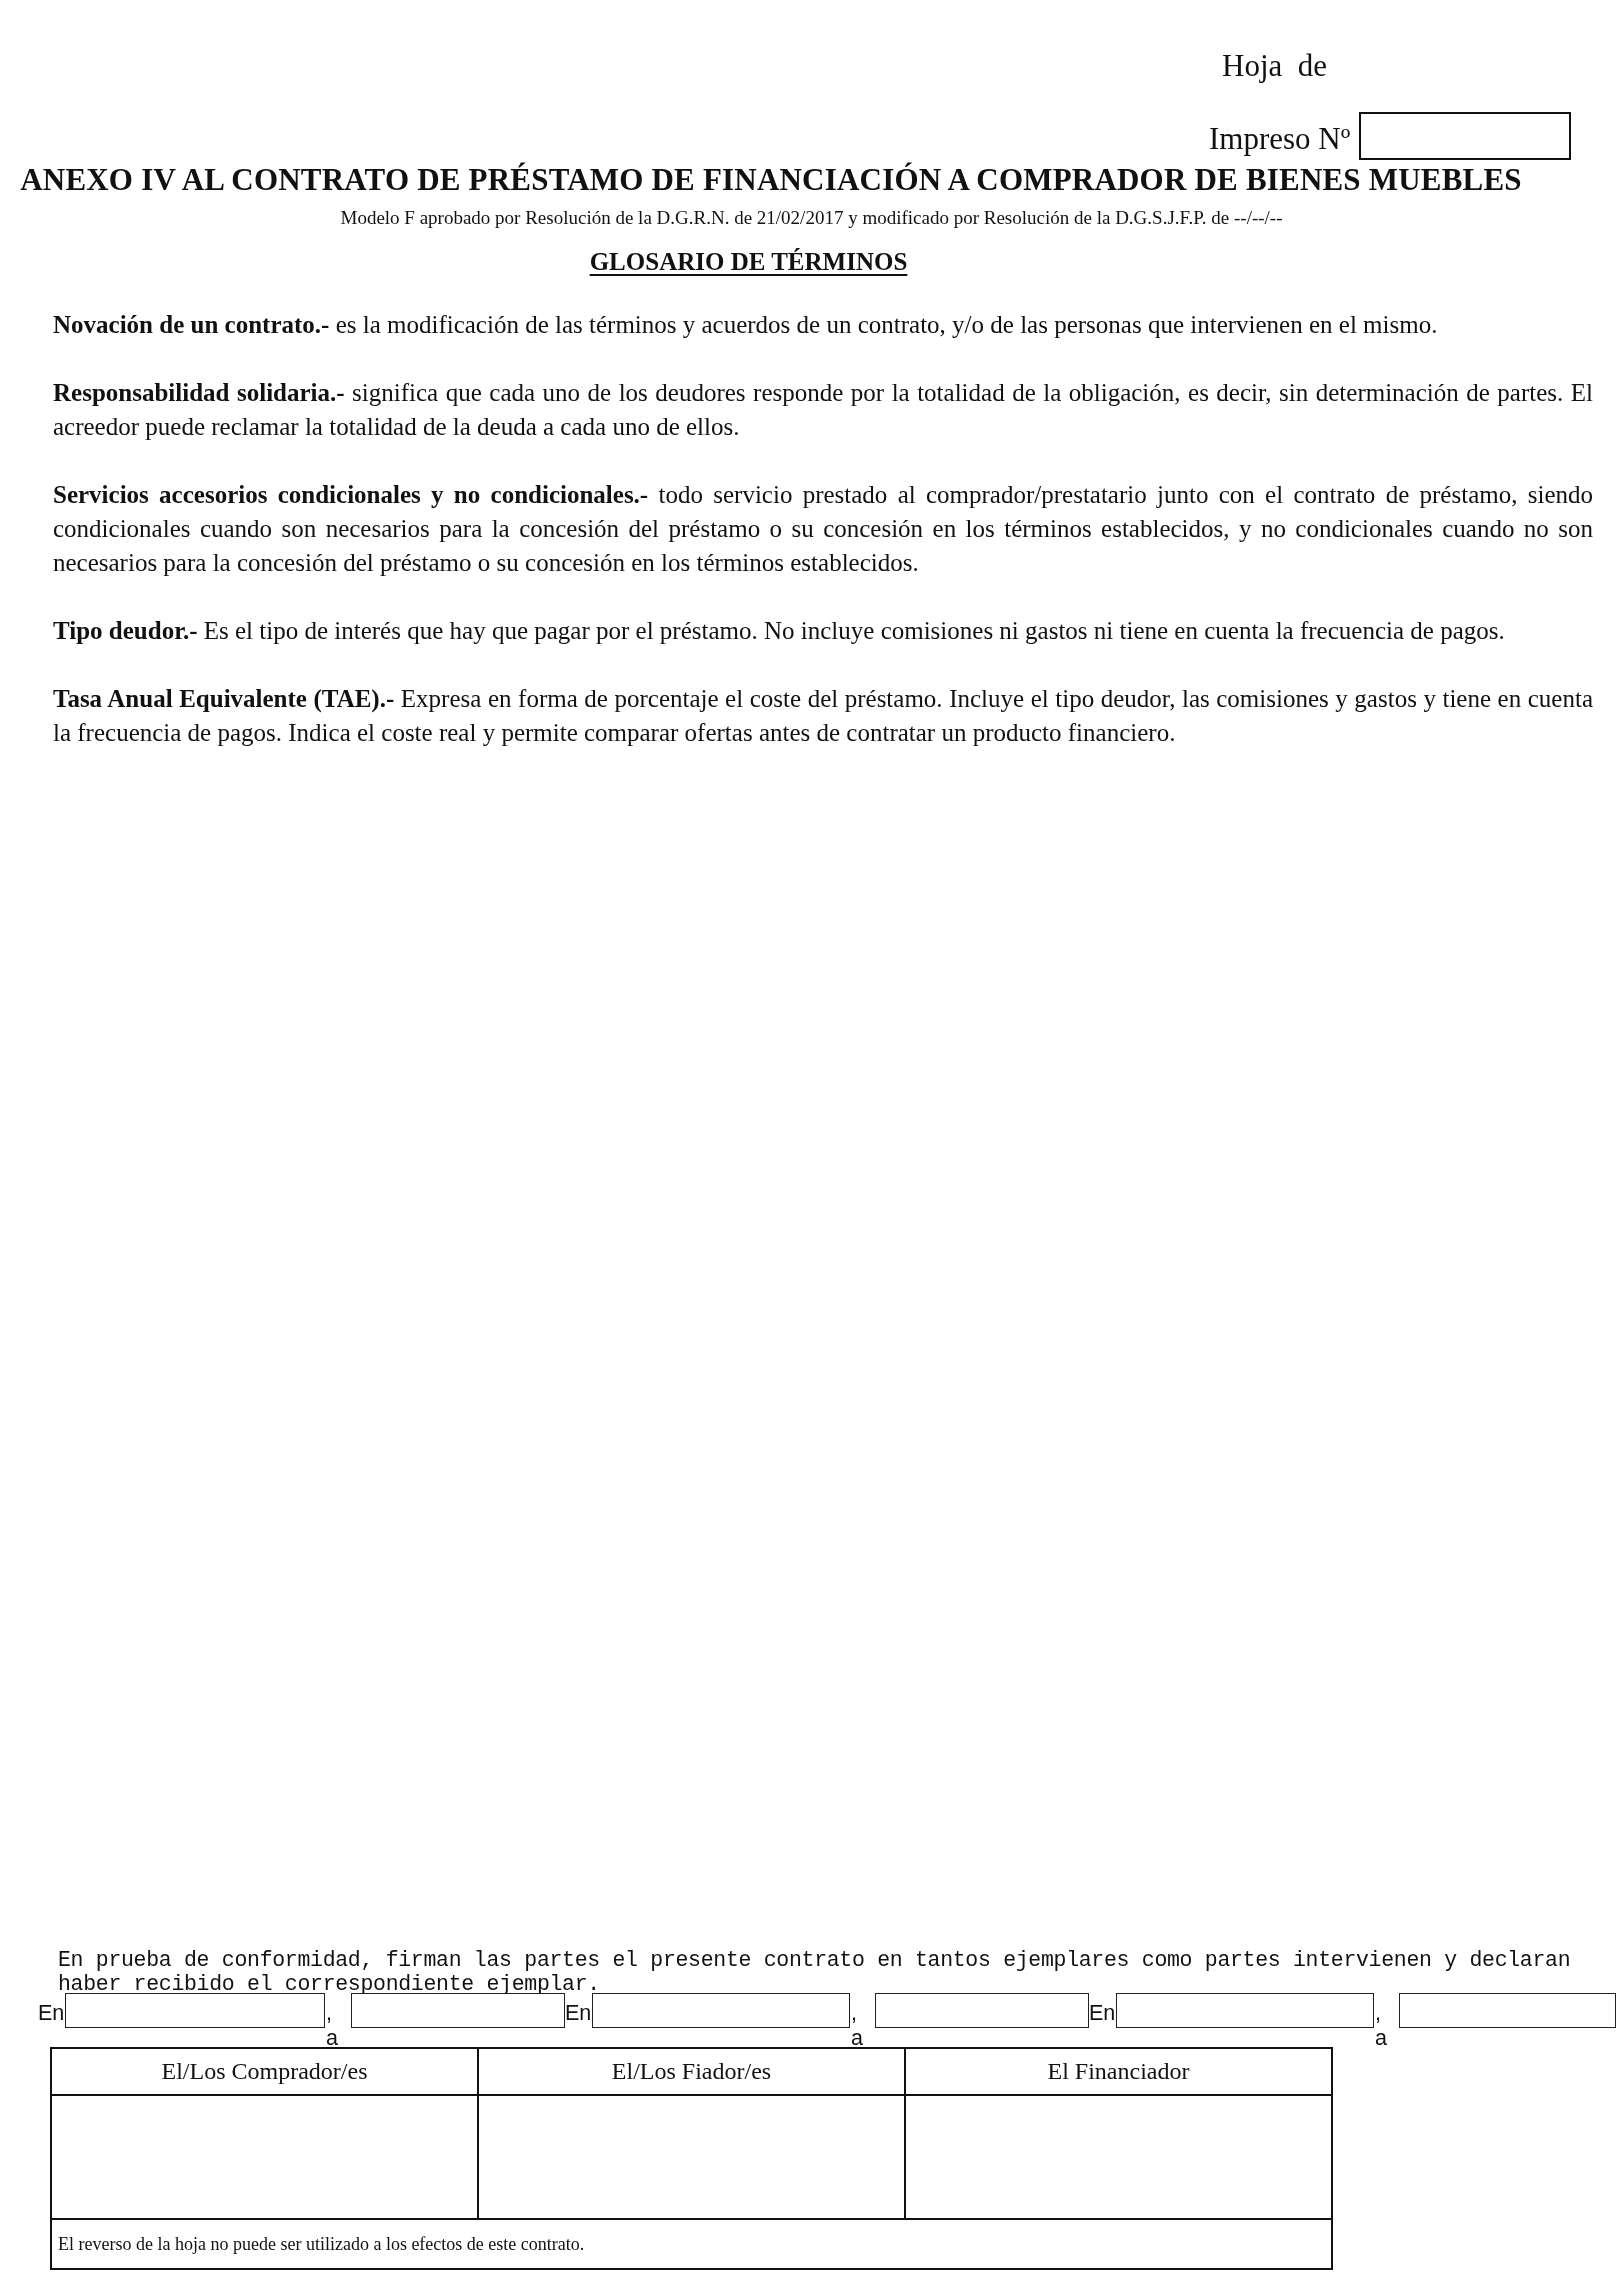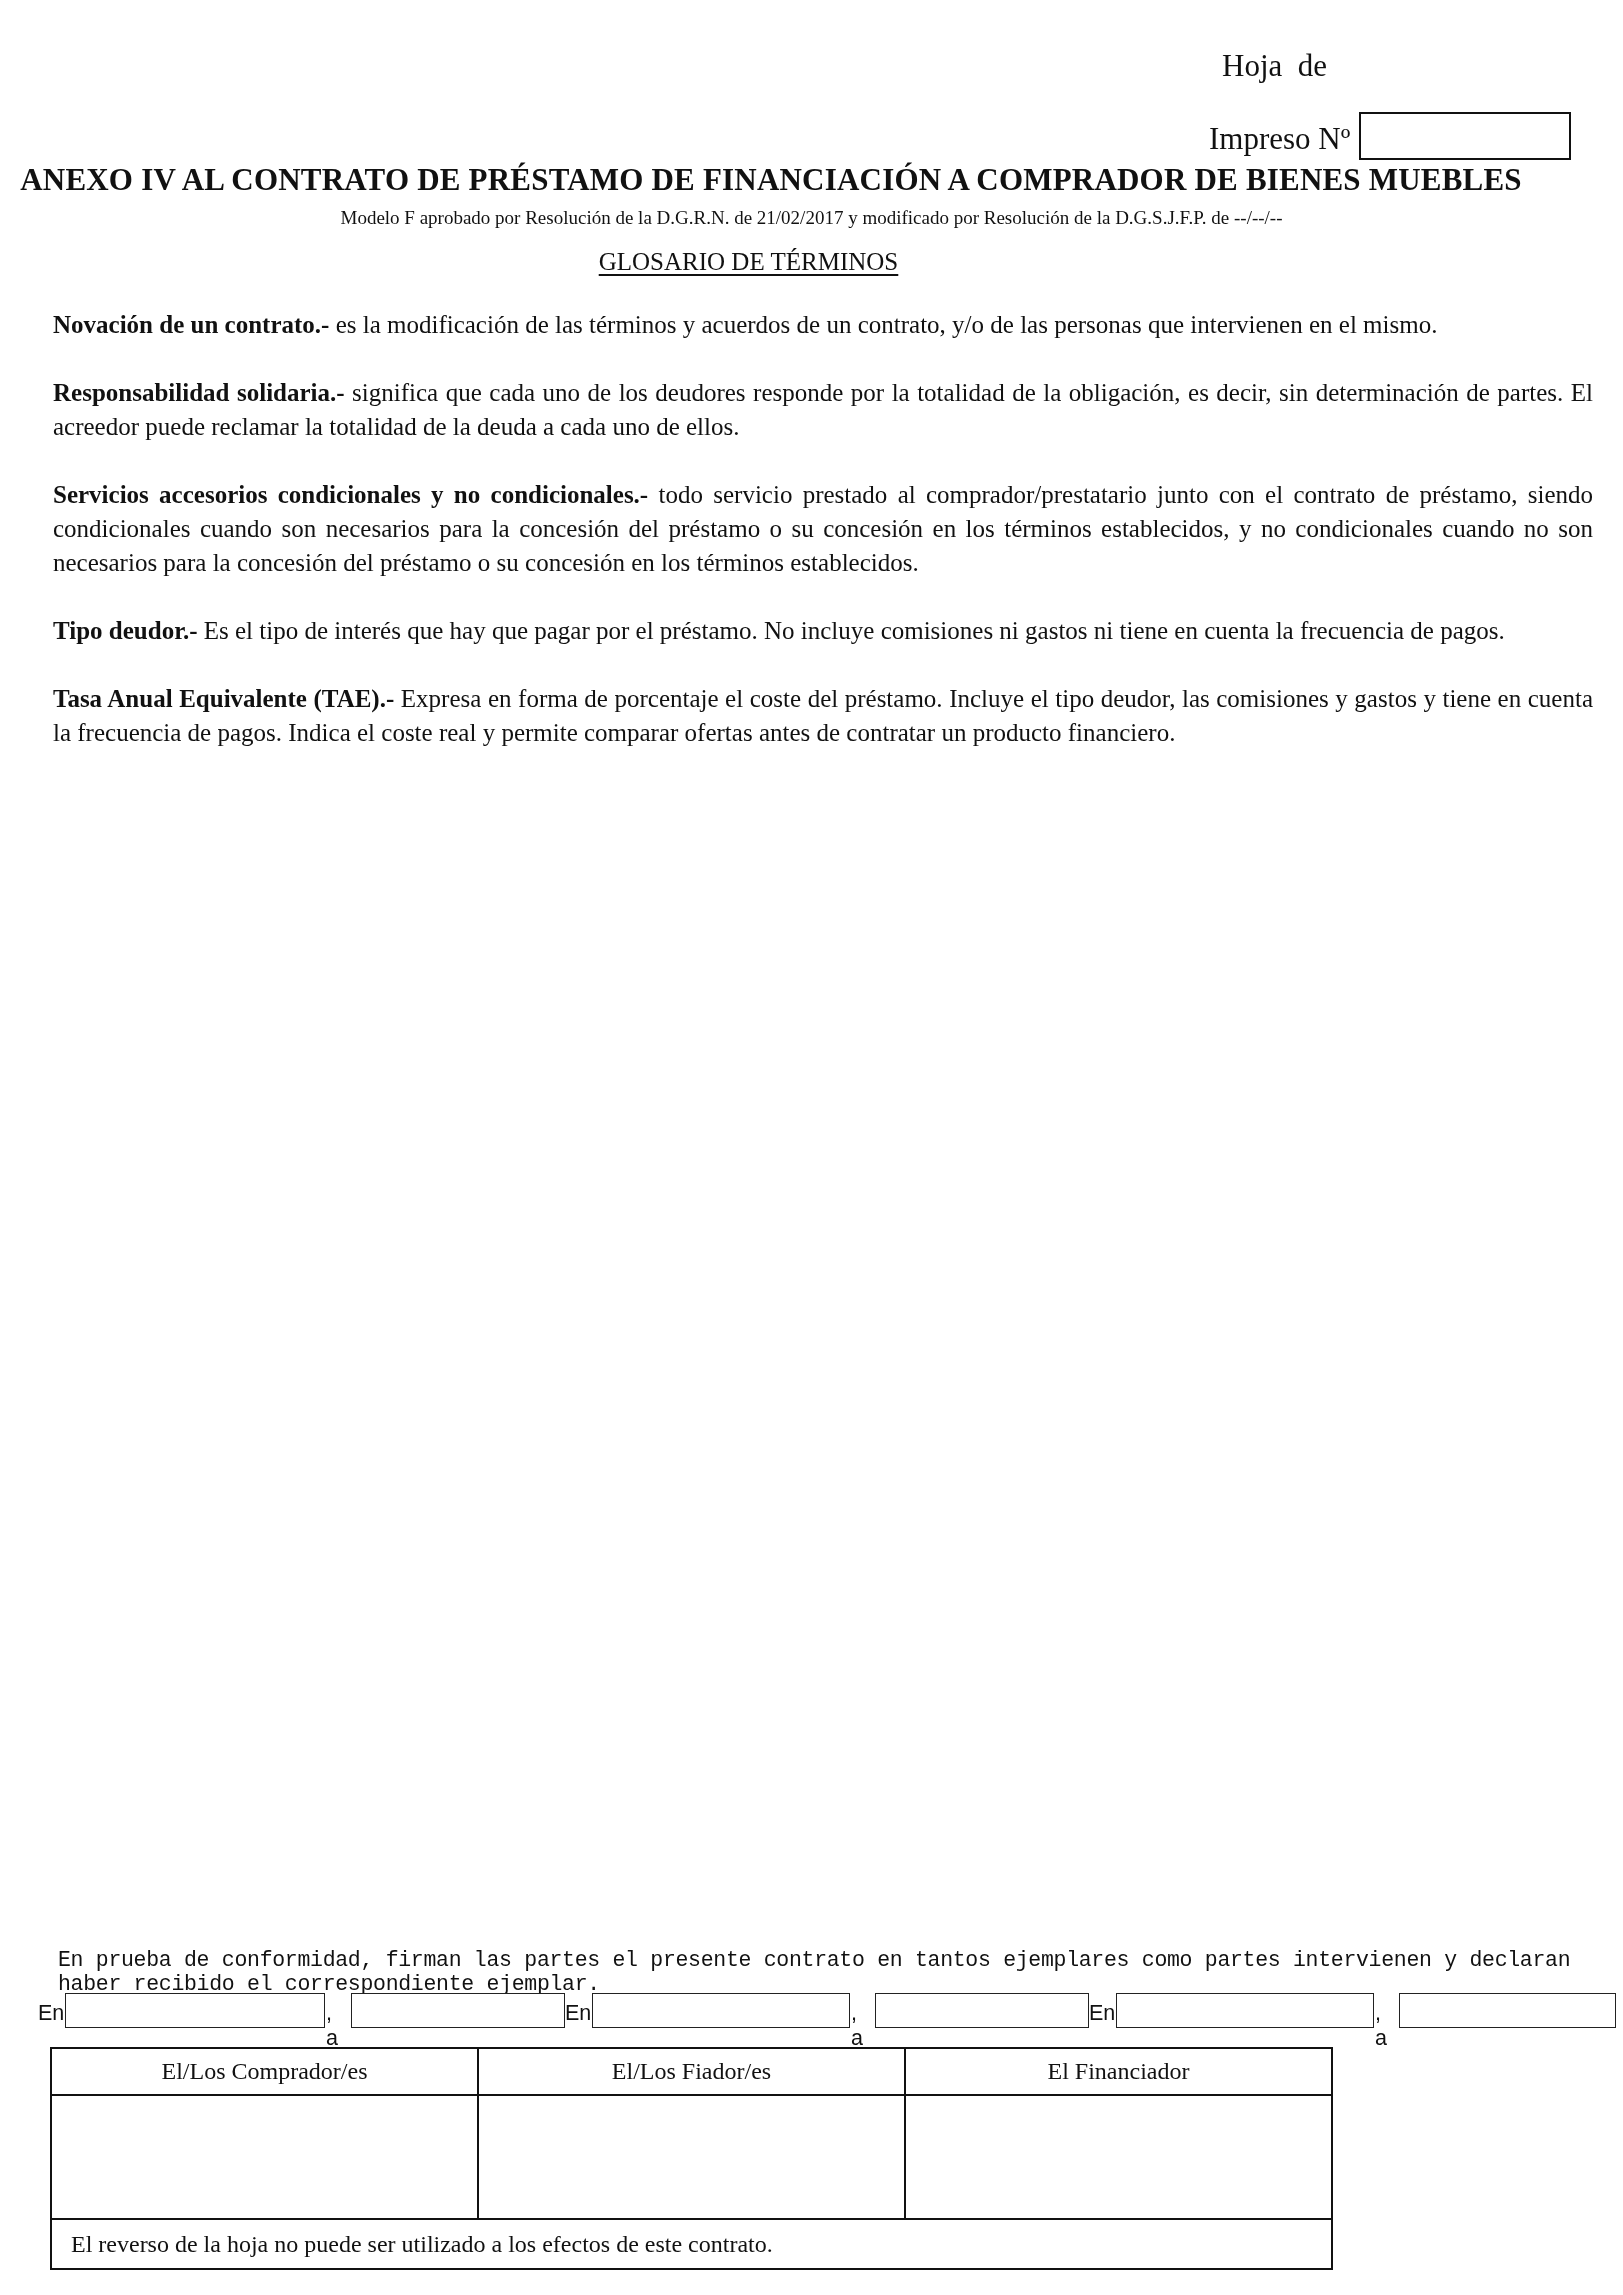--- a/index.html
+++ b/index.html
@@ -37,21 +37,21 @@
     letter-spacing: 0.2px;
   }
   .subtitle {
     left: 0; width: 1623px; top: 207px;
     text-align: center;
     font-size: 19px;
   }
   .glossary-title {
     left: 0; width: 1497px; top: 248px;
     text-align: center;
-    font-weight: normal;
+    font-weight: bold;
     font-size: 25px;
     text-decoration: underline;
     text-underline-offset: 4.1px;
   }
 
   .glossary {
     left: 53px; top: 308px;
     width: 1540px;
     font-size: 25px;
     line-height: 34px;
@@ -95,22 +95,22 @@
   }
   .sign-table th {
     font-weight: normal;
     height: 45px;
     text-align: center;
   }
   .sign-table td.sig { height: 122px; }
   .sign-table td.note {
     height: 48px;
     text-align: left;
-    padding-left: 19px;
-    font-size: 24px;
+    padding-left: 6px;
+    font-size: 18px;
   }
 </style>
 </head>
 <body>
 
 <div class="abs hoja">Hoja  de</div>
 <div class="abs impreso-label">Impreso Nº</div>
 <div class="abs impreso-box"></div>
 
 <div class="abs title">ANEXO IV AL CONTRATO DE PRÉSTAMO DE FINANCIACIÓN A COMPRADOR DE BIENES MUEBLES</div>

